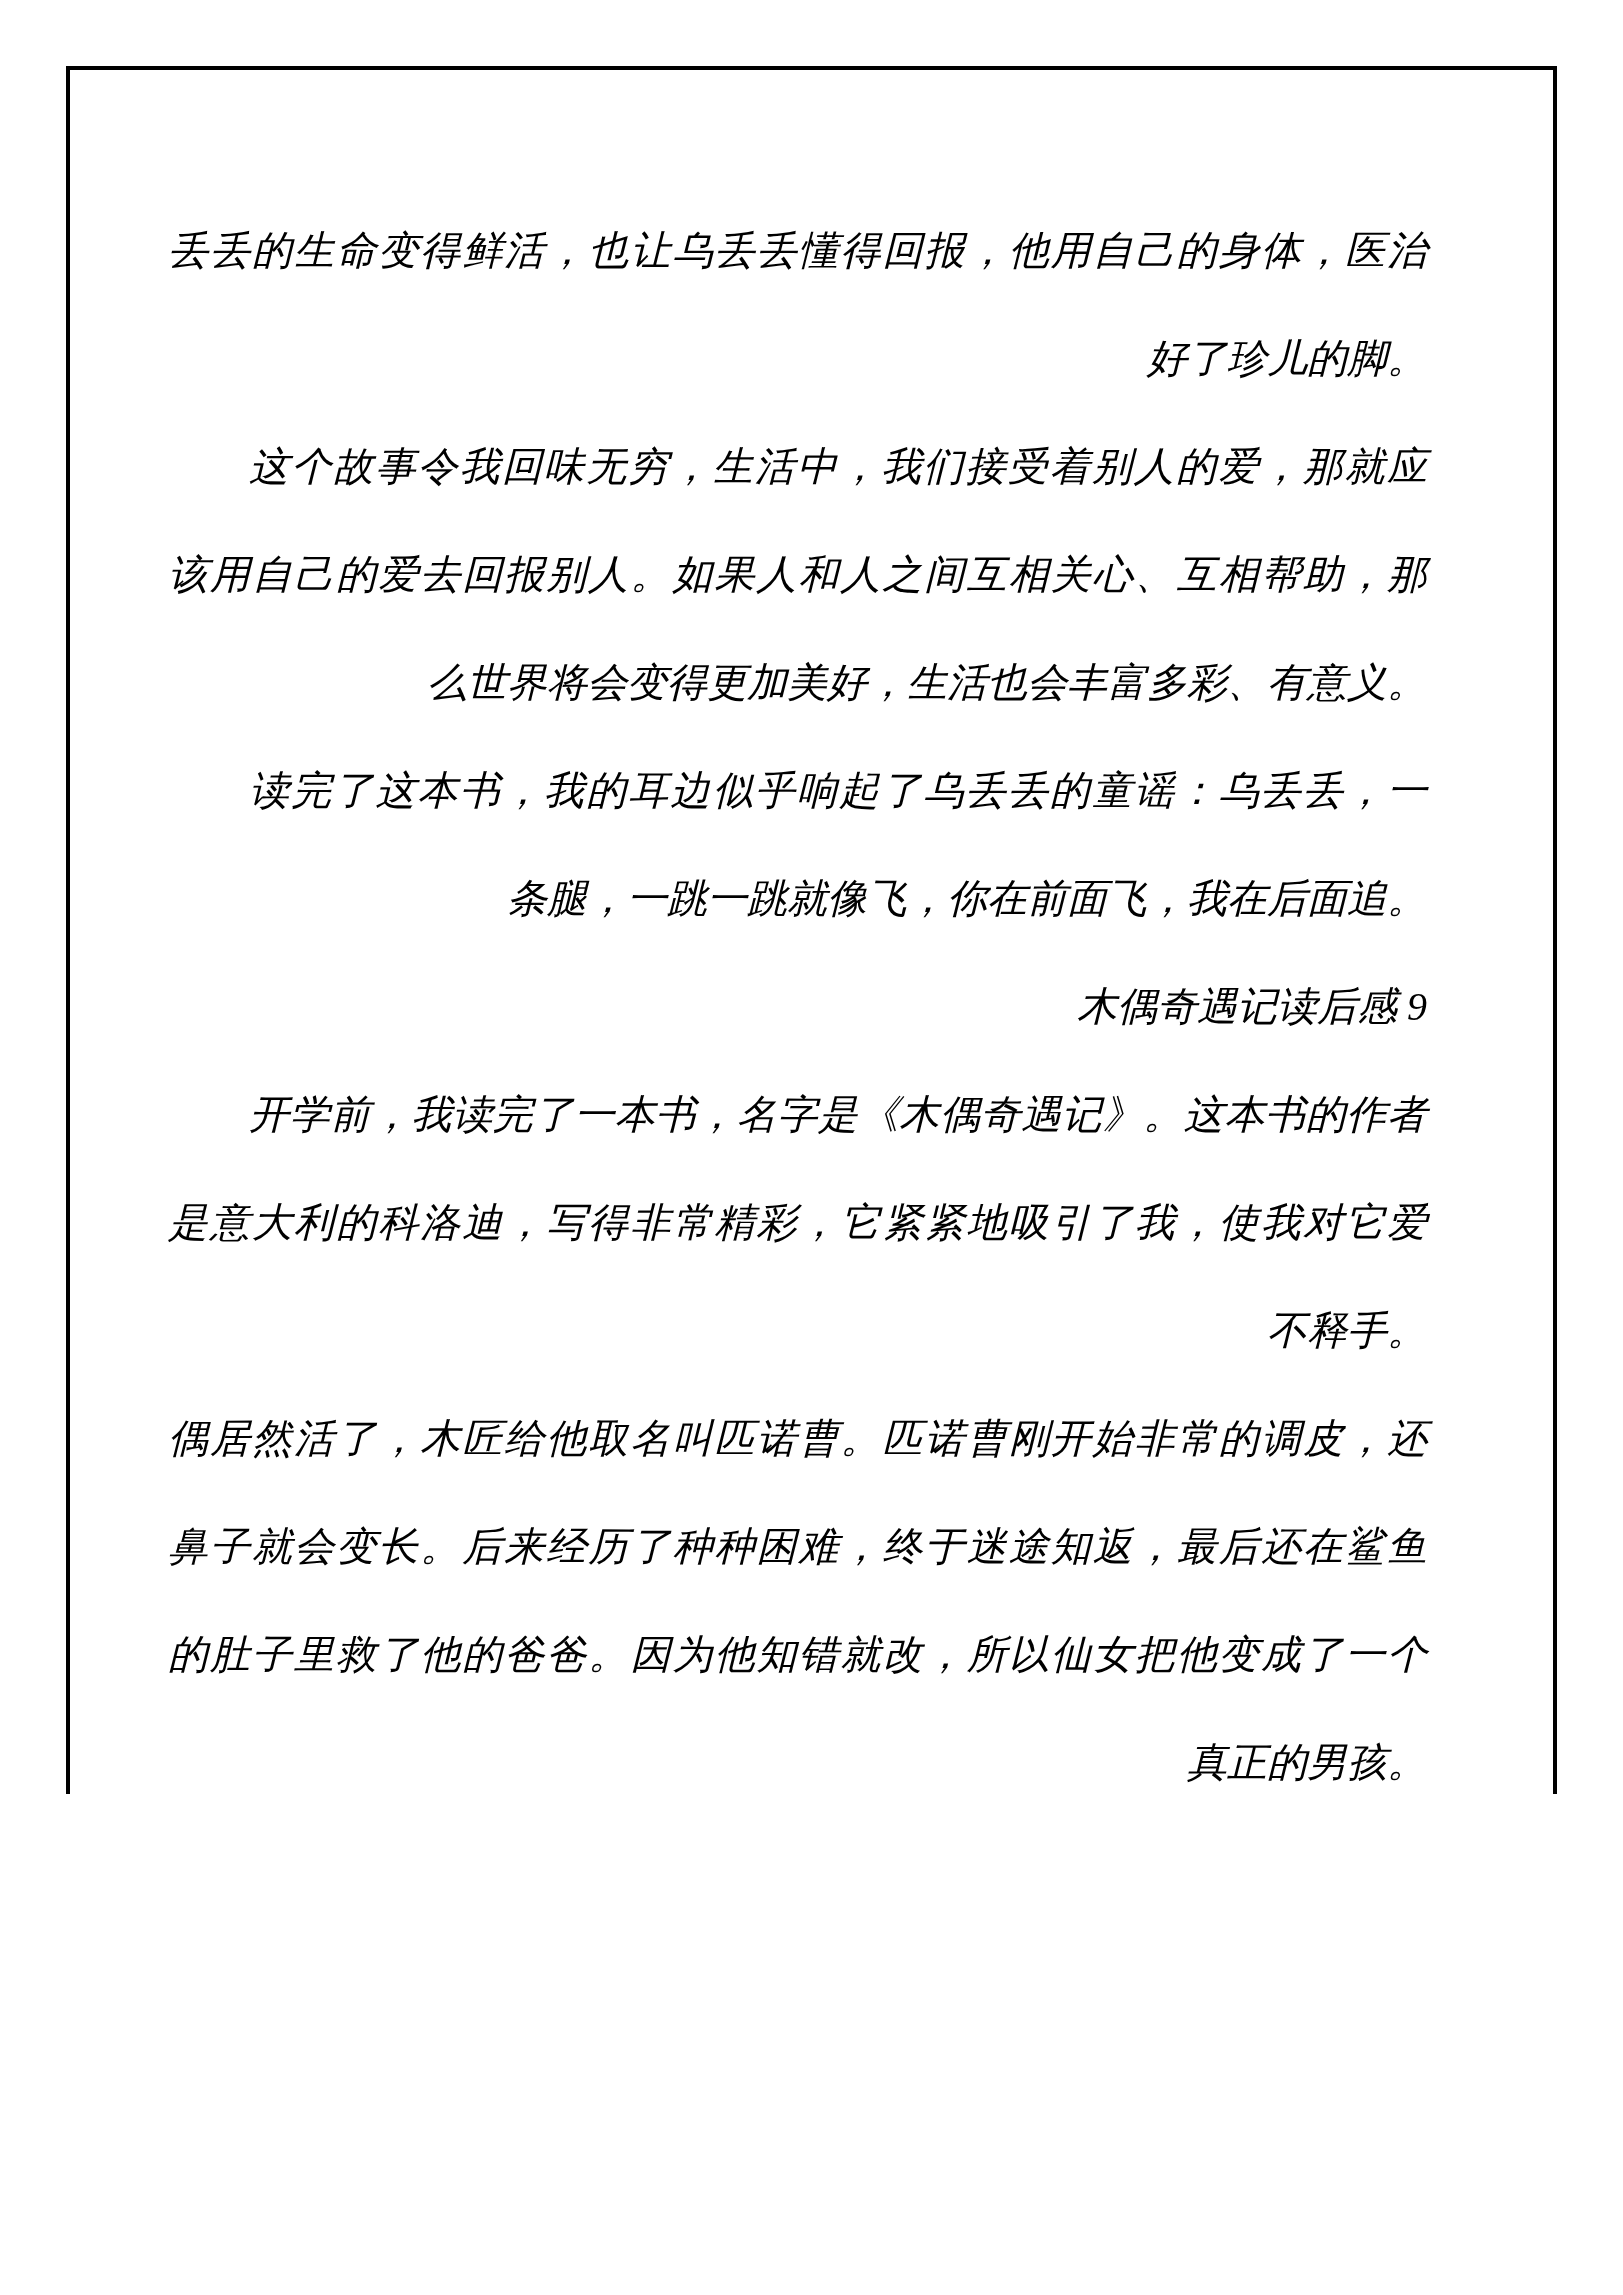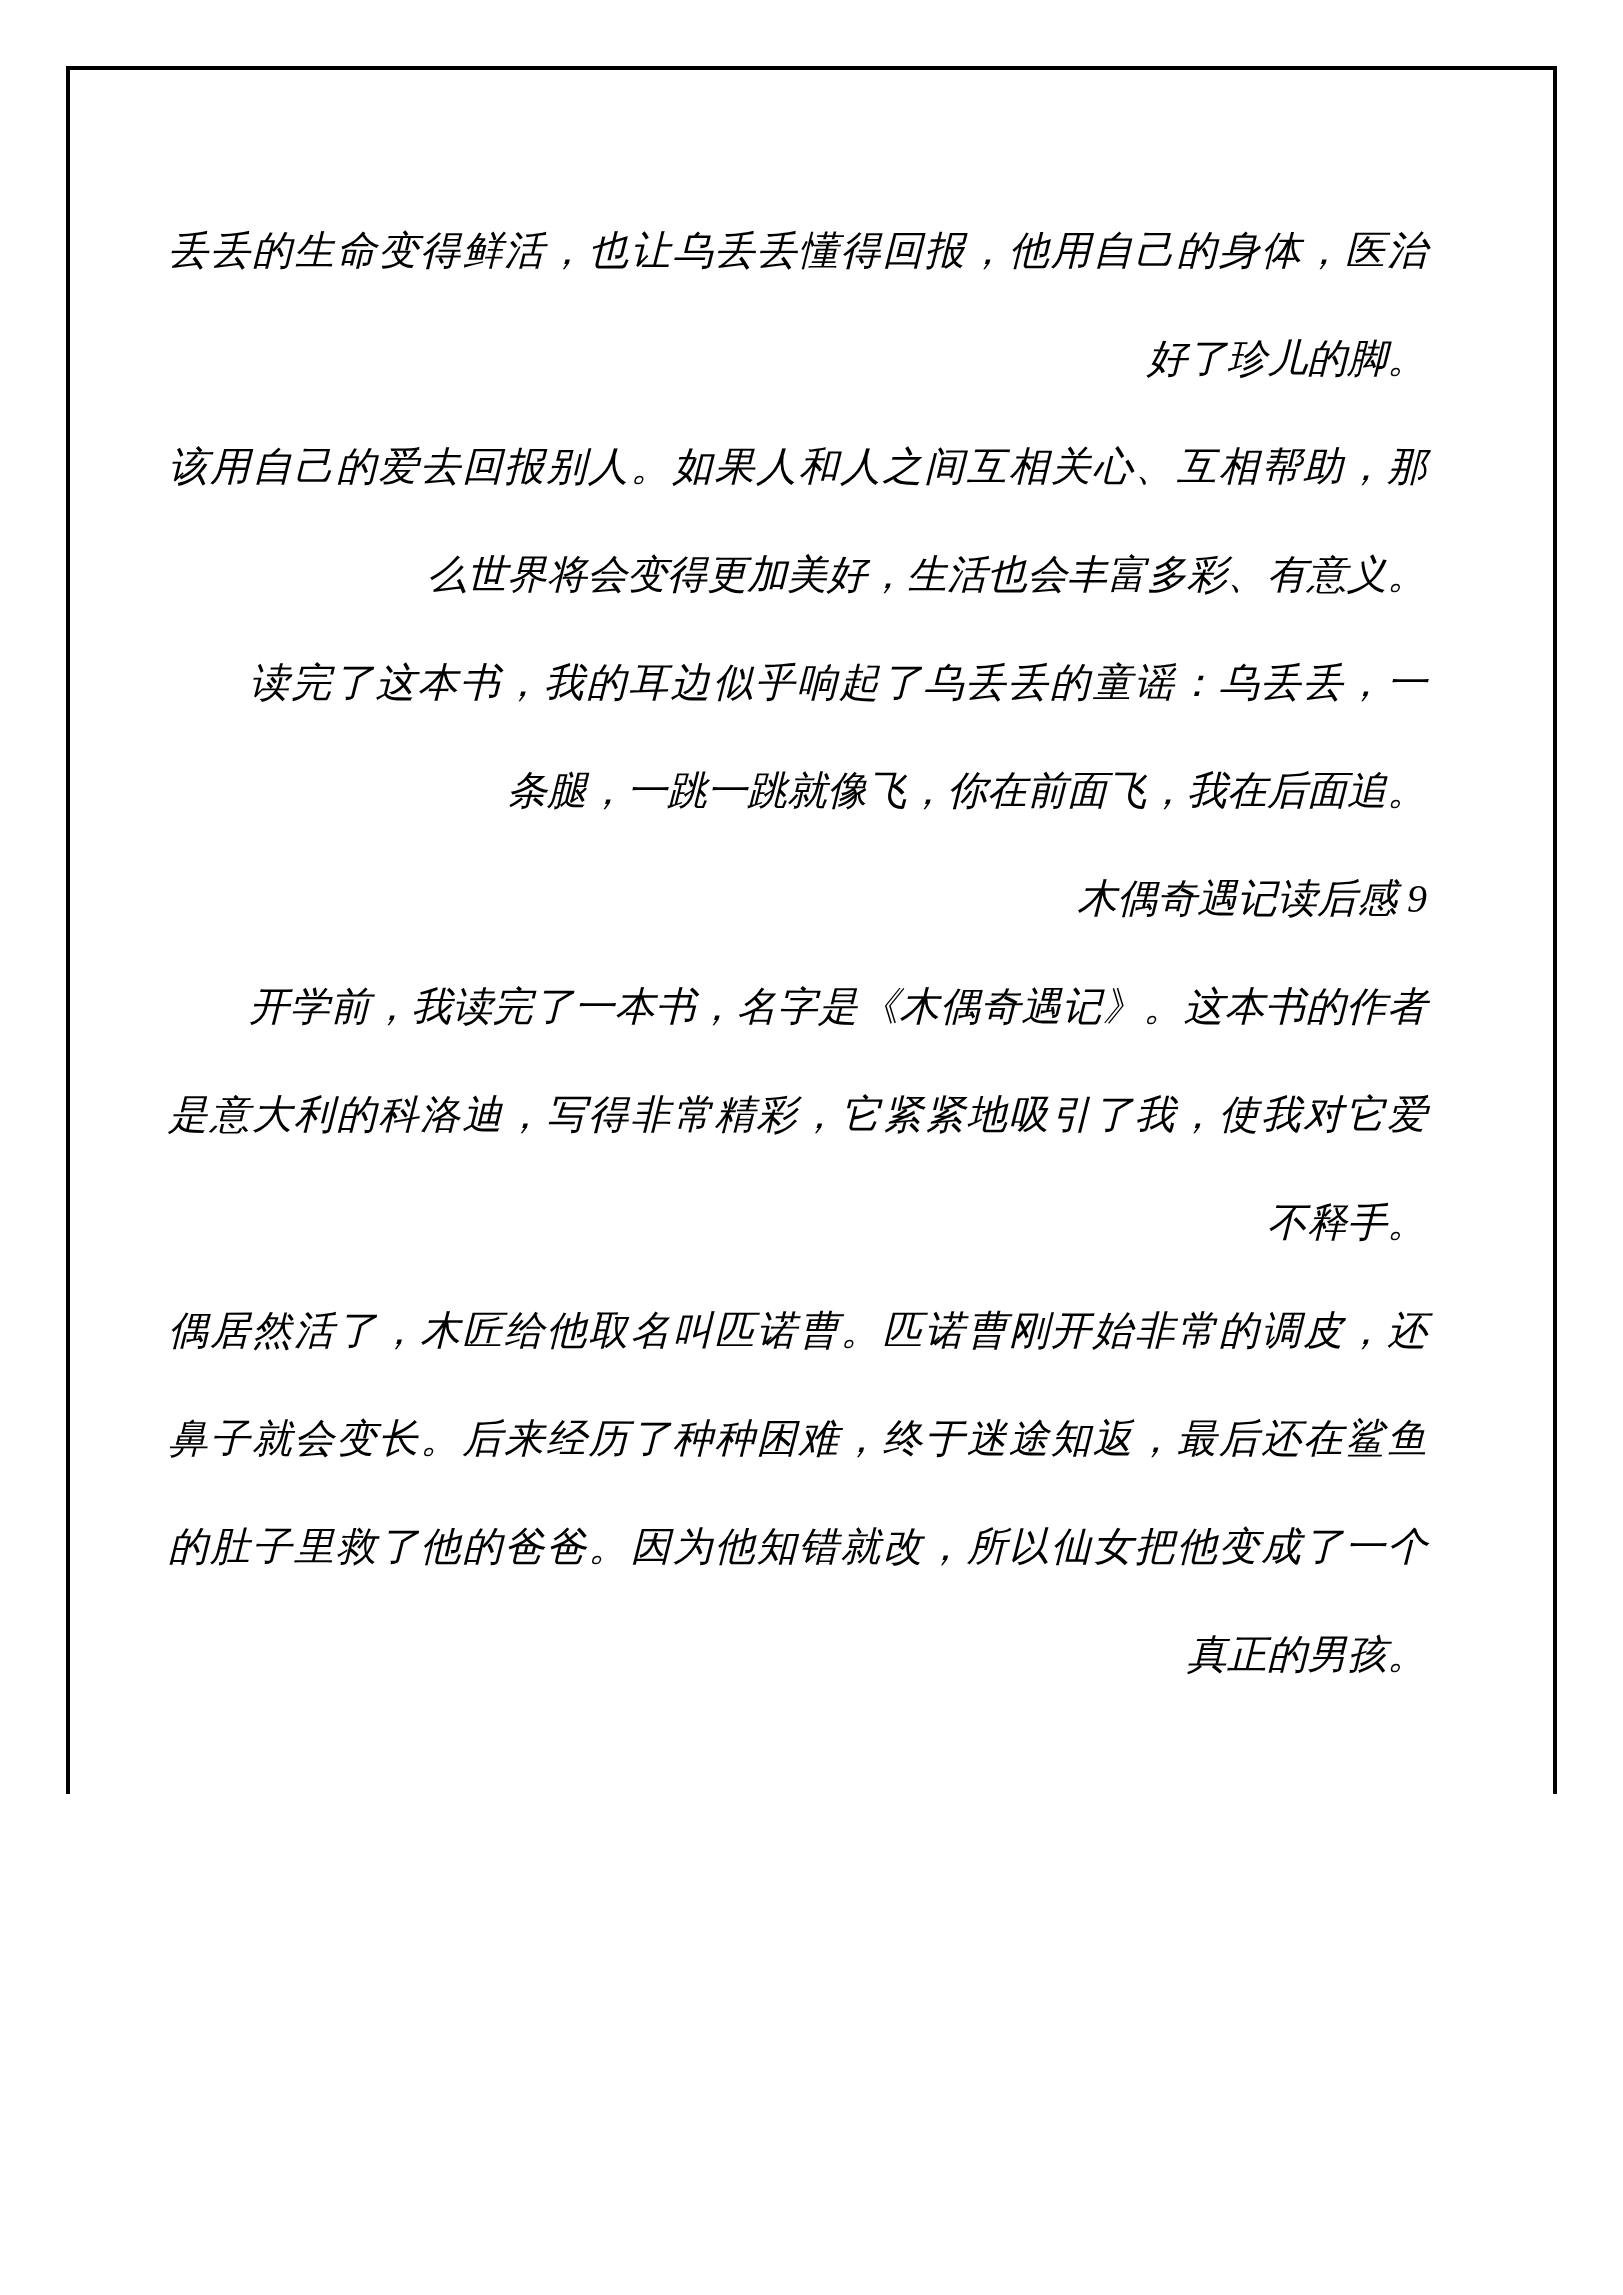--- a/index.html
+++ b/index.html
@@ -65,20 +65,21 @@
 </head>
 <body>
 
 <div class="page">
 
   <div class="frame"></div>
 
   <div class="textblock">
     <div class="line j">丢丢的生命变得鲜活，也让乌丢丢懂得回报，他用自己的身体，医治</div>
     <div class="line">好了珍儿的脚。</div>
+    <div class="line j i">这个故事令我回味无穷，生活中，我们接受着别人的爱，那就应</div>
     <div class="line j">该用自己的爱去回报别人。如果人和人之间互相关心、互相帮助，那</div>
     <div class="line">么世界将会变得更加美好，生活也会丰富多彩、有意义。</div>
     <div class="line j i">读完了这本书，我的耳边似乎响起了乌丢丢的童谣：乌丢丢，一</div>
     <div class="line">条腿，一跳一跳就像飞，你在前面飞，我在后面追。</div>
     <div class="line">木偶奇遇记读后感 9</div>
     <div class="line j i">开学前，我读完了一本书，名字是《木偶奇遇记》。这本书的作者</div>
     <div class="line j">是意大利的科洛迪，写得非常精彩，它紧紧地吸引了我，使我对它爱</div>
     <div class="line">不释手。</div>
     <div class="line j">偶居然活了，木匠给他取名叫匹诺曹。匹诺曹刚开始非常的调皮，还</div>
     <div class="line j">鼻子就会变长。后来经历了种种困难，终于迷途知返，最后还在鲨鱼</div>

